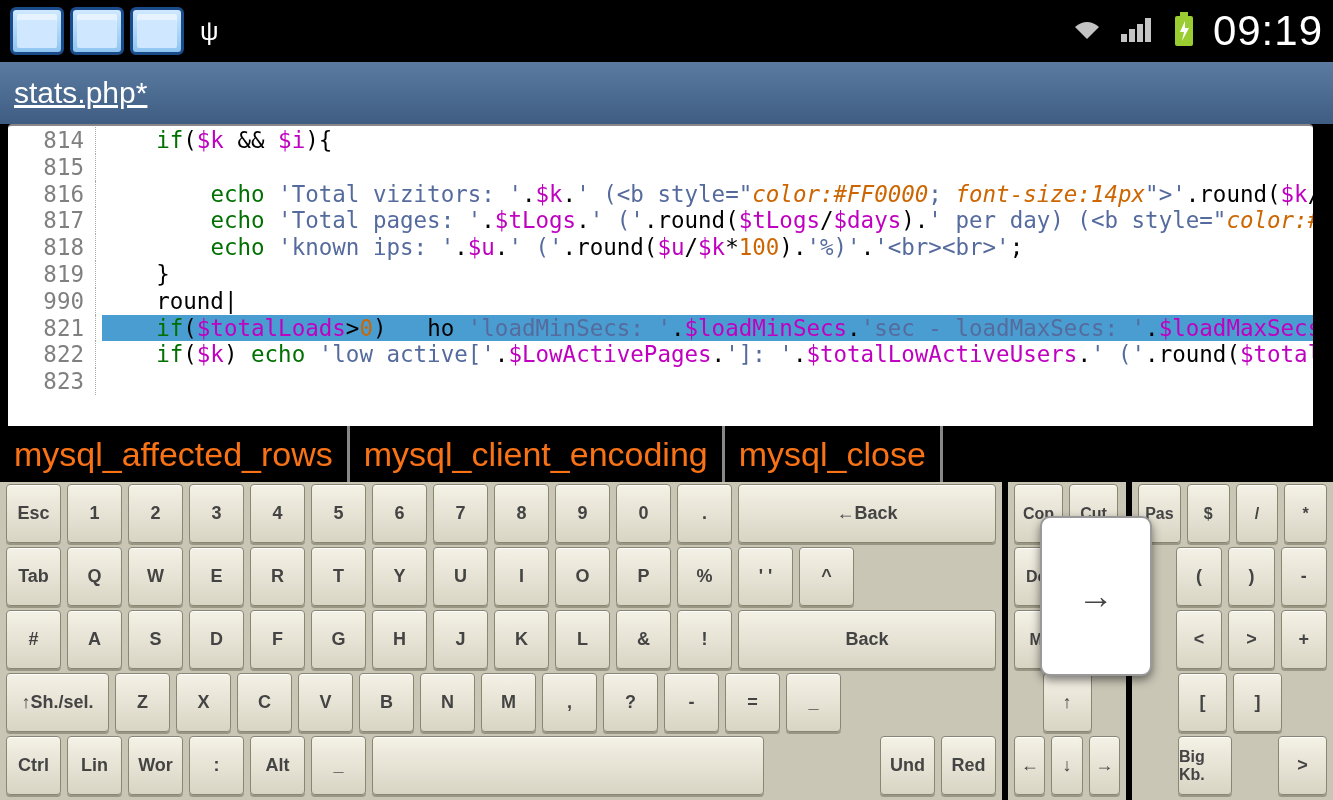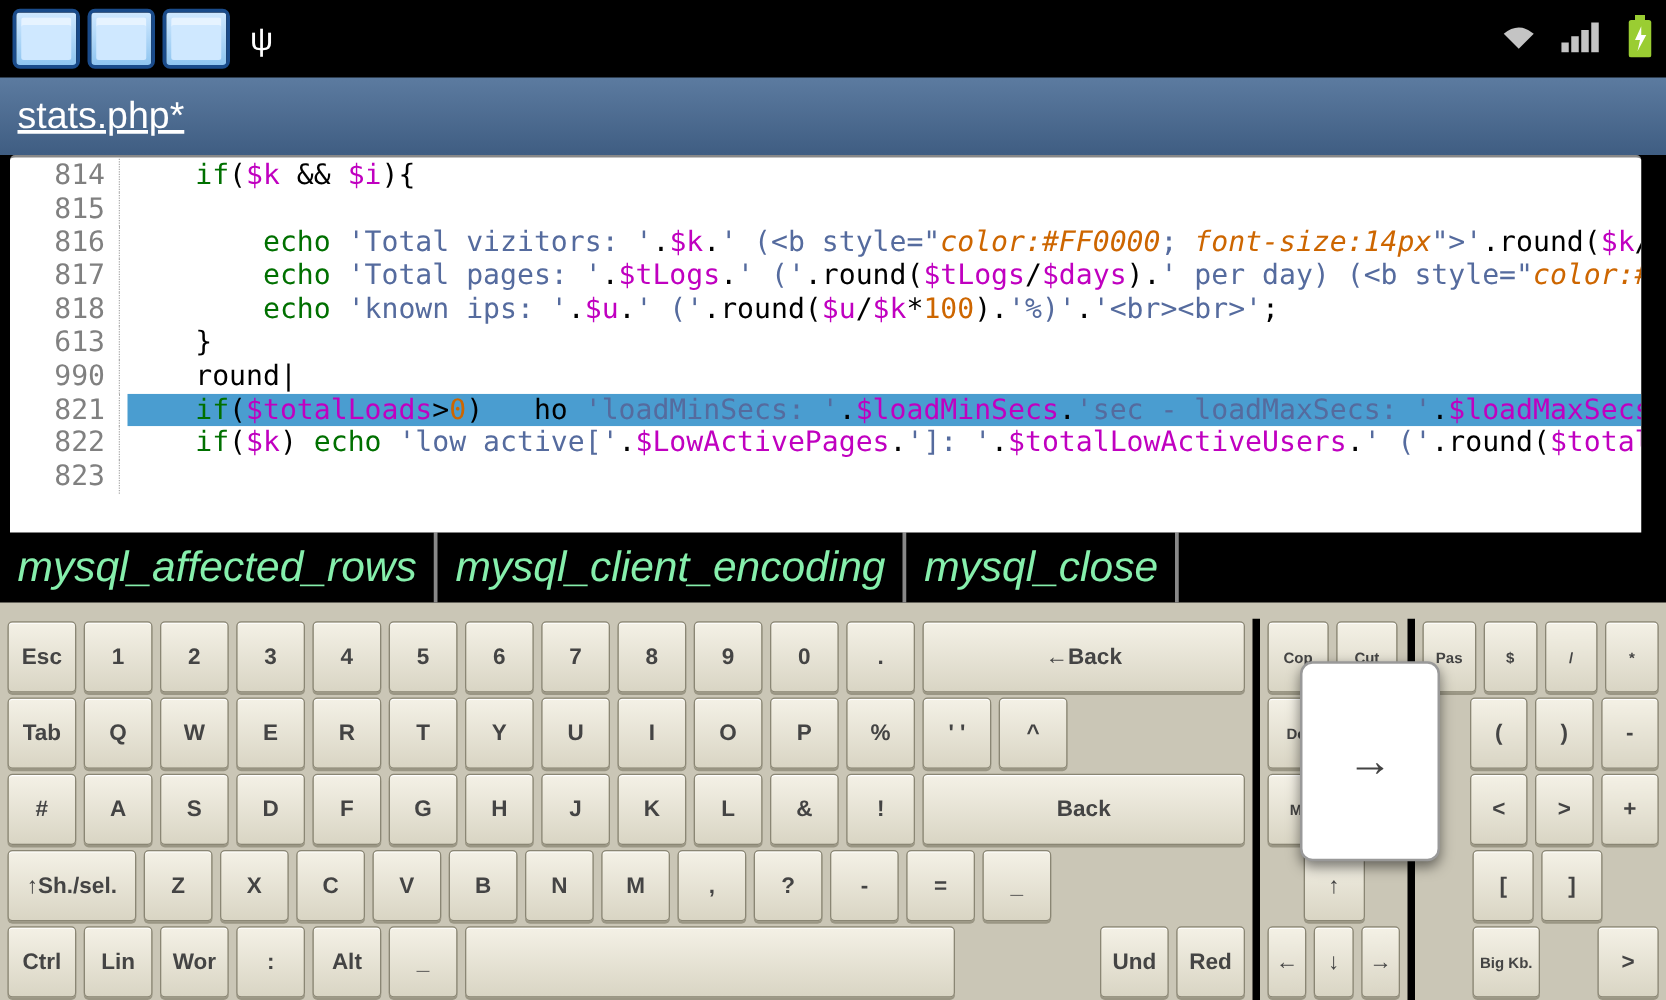--- a/index.html
+++ b/index.html
@@ -26,32 +26,32 @@
   .code { padding-left: 6px; color:#000; overflow:hidden; }
   .code .sel { background:#4a9dd0; }
   .k-if { color:#007000; }
   .k-echo { color:#007000; }
   .var { color:#c000c0; }
   .str { color:#556b9e; }
   .num { color:#cd6600; }
   .strattr { color:#cd6600;font-style:italic; }
 
   
-  .ac-strip { background:#000; color:#86efac; display:flex; height:56px; align-items:flex-start; font-size: 34px; font-family: Arial, sans-serif; font-style: italic; }
+  .ac-strip { background:#000; color:#f97316; display:flex; height:56px; align-items:flex-start; font-size: 34px; font-family: Arial, sans-serif; }
   .ac-item { padding: 0 14px; border-right: 3px solid #888; height:100%; display:flex; align-items:center; white-space:nowrap; }
 
   
-  .kb { background:#cac6b6; height: 318px; padding-top:13px; display:flex; }
+  .kb { background:#cac6b6; height: 318px; padding-top:0; display:flex; }
   .kb-col { display:flex; flex-direction:column; }
   .kmain { flex:1; }
   .kmid { width: 118px; }
   .knums { width: 201px; }
   .kb-row { display:flex; height:63px; gap:0; padding:0 3px; }
   .key { background: linear-gradient(#f4f1e6,#d9d5c4); border:1px solid #8a8674; border-radius:4px; box-shadow: 0 2px 0 #9a9684, inset 0 1px 0 #fff; margin:2px 3px; display:flex; align-items:center; justify-content:center; font-size:18px; color:#444; font-weight:bold; position:relative; }
-  .key.small { font-size:12px; }
+  .key.small { font-size:16px; }
   .k-w1 { width:55px; }
   .k-wbsp { flex:1; }
   .k-space { flex:1; }
   .k-shift { width:103px; }
   .k-enter { flex:1; }
   .k-mid { width:49px; }
   .arrow-popup { position:absolute; width:112px; height:160px; background:#fff; border:2px solid #999; border-radius:10px; box-shadow:0 4px 10px rgba(0,0,0,.5); top:-100px; left:0; display:flex; align-items:center; justify-content:center; font-size:36px; }
 
   .kmid-sep { width:6px; background:#000; }
 </style>
@@ -73,35 +73,36 @@
           <rect x="0" y="18" width="6" height="8" fill="#c4c4c4"></rect>
           <rect x="8" y="13" width="6" height="13" fill="#c4c4c4"></rect>
           <rect x="16" y="8" width="6" height="18" fill="#c4c4c4"></rect>
           <rect x="24" y="2" width="6" height="24" fill="#c4c4c4"></rect>
         </svg></span>
     <span><svg width="22" height="34">
           <rect x="7" y="0" width="8" height="4" fill="#9acd32"></rect>
           <rect x="2" y="4" width="18" height="30" rx="2" fill="#9acd32"></rect>
           <path d="M12 9 L7 20 L11 20 L9 29 L16 16 L12 16 Z" fill="#fff"></path>
         </svg></span>
+    <span class="clock">09:19</span>
   </div>
 </div>
 
 <div class="title-bar">
   <span>stats.php*</span>
 </div>
 
 <div class="editor-wrap">
   <div class="editor" id="editor">
       <div class="line"><div class="gutter">814</div><div class="code"><span>    </span><span class="k-if">if</span><span>(</span><span class="var">$k</span><span> &amp;&amp; </span><span class="var">$i</span><span>){</span></div></div>
       <div class="line"><div class="gutter">815</div></div>
       <div class="line"><div class="gutter">816</div><div class="code"><span>        </span><span class="k-echo">echo</span><span> </span><span class="str">'Total vizitors: '</span><span>.</span><span class="var">$k</span><span>.</span><span class="str">' (&lt;b style="</span><span class="strattr">color:#FF0000</span><span class="str">; </span><span class="strattr">font-size:14px</span><span class="str">"&gt;'</span><span>.round(</span><span class="var">$k</span><span>/</span></div></div>
       <div class="line"><div class="gutter">817</div><div class="code"><span>        </span><span class="k-echo">echo</span><span> </span><span class="str">'Total pages: '</span><span>.</span><span class="var">$tLogs</span><span>.</span><span class="str">' ('</span><span>.round(</span><span class="var">$tLogs</span><span>/</span><span class="var">$days</span><span>).</span><span class="str">' per day) (&lt;b style="</span><span class="strattr">color:#F</span></div></div>
       <div class="line"><div class="gutter">818</div><div class="code"><span>        </span><span class="k-echo">echo</span><span> </span><span class="str">'known ips: '</span><span>.</span><span class="var">$u</span><span>.</span><span class="str">' ('</span><span>.round(</span><span class="var">$u</span><span>/</span><span class="var">$k</span><span>*</span><span class="num">100</span><span>).</span><span class="str">'%)'</span><span>.</span><span class="str">'&lt;br&gt;&lt;br&gt;'</span><span>;</span></div></div>
-      <div class="line"><div class="gutter">613</div><div class="code"><span>    }</span></div></div>
+      <div class="line"><div class="gutter">819</div><div class="code"><span>    }</span></div></div>
       <div class="line"><div class="gutter">990</div><div class="code"><span>    round</span><span>|</span></div></div>
       <div class="line"><div class="gutter">821</div><div class="code"><span class="sel"><span>    </span><span class="k-if">if</span><span>(</span><span class="var">$totalLoads</span><span>&gt;</span><span class="num">0</span><span>)   </span><span>ho </span><span class="str">'loadMinSecs: '</span><span>.</span><span class="var">$loadMinSecs</span><span>.</span><span class="str">'sec - loadMaxSecs: '</span><span>.</span><span class="var">$loadMaxSecs</span></span></div></div>
       <div class="line"><div class="gutter">822</div><div class="code"><span>    </span><span class="k-if">if</span><span>(</span><span class="var">$k</span><span>) </span><span class="k-echo">echo</span><span> </span><span class="str">'low active['</span><span>.</span><span class="var">$LowActivePages</span><span>.</span><span class="str">']: '</span><span>.</span><span class="var">$totalLowActiveUsers</span><span>.</span><span class="str">' ('</span><span>.round(</span><span class="var">$totalL</span></div></div>
       <div class="line"><div class="gutter">823</div><div class="code"><span> </span></div></div>
     </div>
 </div>
 
 <div class="ac-strip" id="ac">
     <div class="ac-item">mysql_affected_rows</div>
     <div class="ac-item">mysql_client_encoding</div>

